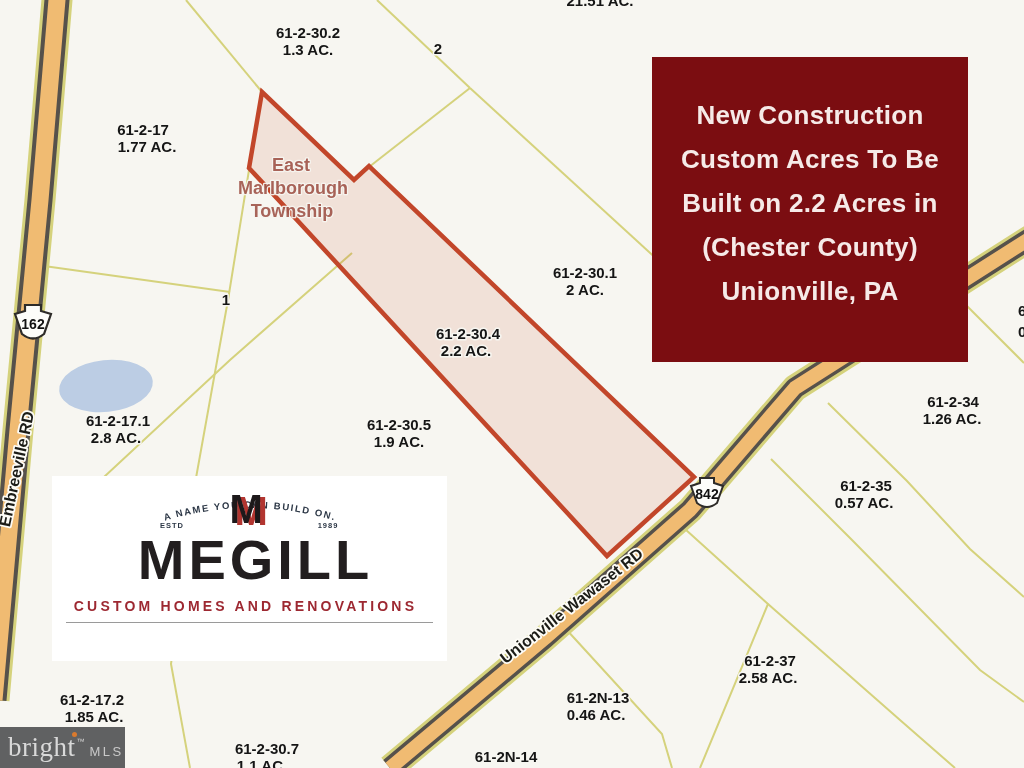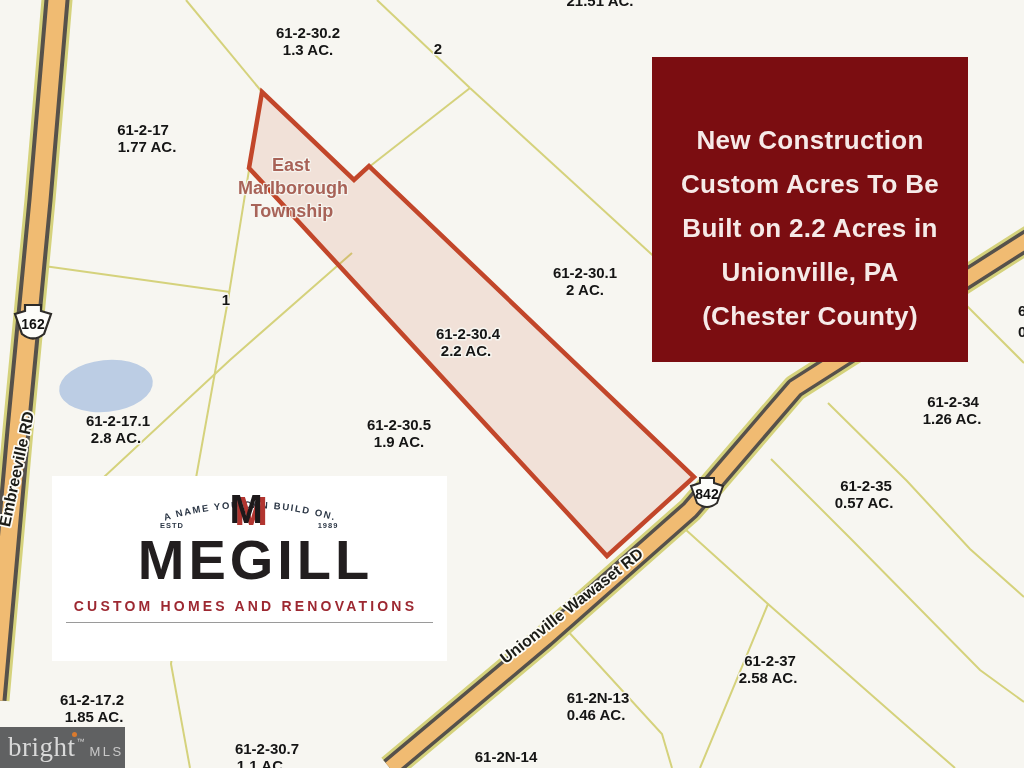--- a/index.html
+++ b/index.html
@@ -14,21 +14,21 @@
        stroke:#f7f6f1;stroke-width:3px;paint-order:stroke;stroke-linejoin:round;}
   .twp{font:bold 18px "Liberation Sans",sans-serif;fill:#a2584d;opacity:.92;
        stroke:#f7f6f1;stroke-width:2.5px;paint-order:stroke;stroke-linejoin:round;}
   .roadlbl{font:bold 16px "Liberation Sans",sans-serif;fill:#1c1c17;
        stroke:#fdfcf7;stroke-width:3.5px;paint-order:stroke;stroke-linejoin:round;}
   .shieldnum{font:bold 14px "Liberation Sans",sans-serif;fill:#111;}
 
   
   #banner{position:absolute;left:652px;top:57px;width:316px;height:305px;
           background:#7b0d11;color:#f6eae8;text-align:center;
-          padding-top:61px;box-sizing:border-box;}
+          padding-top:36px;box-sizing:border-box;}
   #banner .bl{font-size:26px;line-height:44px;font-weight:bold;letter-spacing:.3px;
           white-space:nowrap;}
 
   
   #megill{position:absolute;left:52px;top:476px;width:395px;height:185px;
           background:#ffffff;overflow:hidden;}
   #megill .arcsvg{position:absolute;left:50%;top:4px;transform:translateX(-50%);}
   .arctext{font:bold 9.5px "Liberation Sans",sans-serif;fill:#2c3746;letter-spacing:1.6px;}
   .estd{font:bold 7.5px "Liberation Sans",sans-serif;fill:#2c3746;letter-spacing:1px;}
   #mono{position:absolute;left:0;right:0;top:12px;height:44px;text-align:center;}
@@ -160,22 +160,22 @@
     <g transform="translate(690,476)">
       <path d="M10 2 H24 V7 L33 10 L27 27 Q17 35 7 27 L1 10 L10 7 Z" fill="#fdfdfa" stroke="#2e2c29" stroke-width="2"></path>
       <text class="shieldnum" x="17" y="23" text-anchor="middle" font-size="13">842</text>
     </g>
   </svg>
 
   <div id="banner">
     <div class="bl">New Construction</div>
     <div class="bl">Custom Acres To Be</div>
     <div class="bl">Built on 2.2 Acres in</div>
+    <div class="bl">(Chester County)</div>
     <div class="bl">Unionville, PA</div>
-    <div class="bl">(Chester County)</div>
   </div>
 
   <div id="megill">
     <svg class="arcsvg" width="300" height="58" viewBox="0 0 300 58">
       <defs>
           <path id="megArc" d="M 28 54 Q 150 2 272 54" fill="none"></path>
         </defs>
       <text class="arctext" text-anchor="middle">
         <textPath href="#megArc" startOffset="50%">A NAME YOU CAN BUILD ON.</textPath>
       </text>

